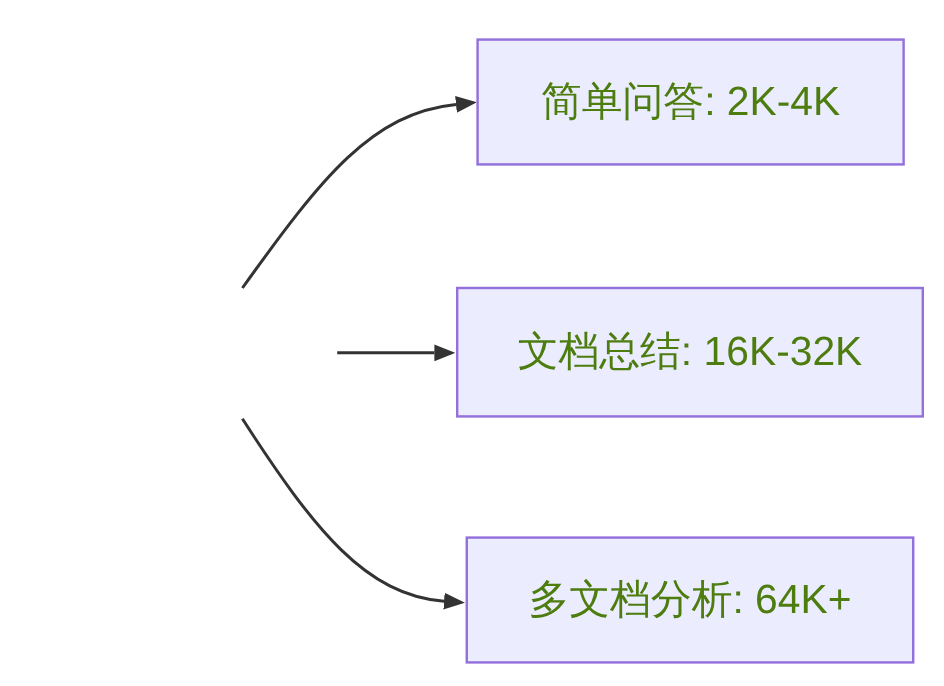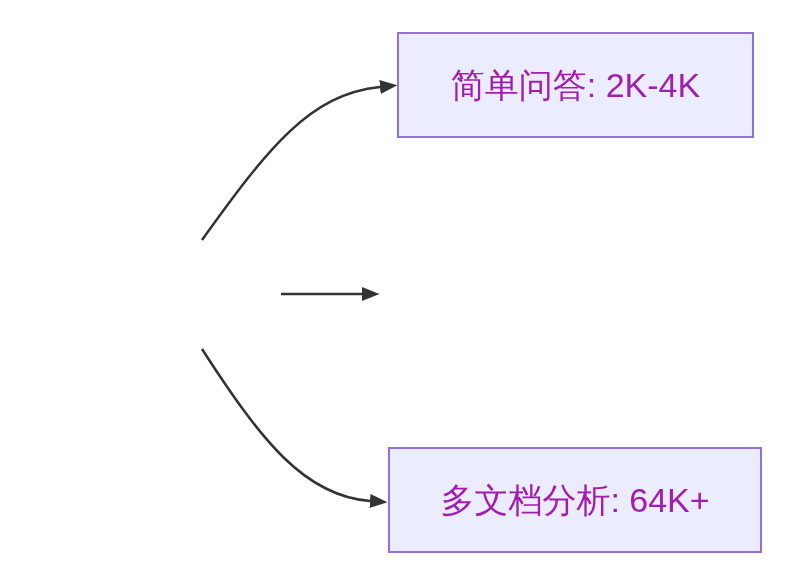--- a/index.html
+++ b/index.html
@@ -32,21 +32,21 @@
     position: absolute;
     box-sizing: border-box;
     background: #ECECFF;
     border: 2px solid #9370DB;
     display: flex;
     align-items: center;
     justify-content: center;
     text-align: center;
   }
   .node-label {
-    color: #a21caf;
+    color: #4d7c0f;
     font-size: 34px;
     line-height: 1.2;
     white-space: nowrap;
   }
   .node-root   { left: 32px;  top: 241px; width: 249px; height: 107px; }
   .node-child1 { left: 397px; top: 32px;  width: 357px; height: 106px; }
   .node-child2 { left: 380px; top: 239px; width: 390px; height: 109px; }
   .node-child3 { left: 388px; top: 447px; width: 374px; height: 106px; }
 </style>
 </head>
@@ -63,18 +63,21 @@
     <path class="edge" d="M 202 240 C 268 148, 310 94, 380 87" marker-end="url(#arrowhead)"></path>
     <path class="edge" d="M 281 294 L 362 294" marker-end="url(#arrowhead)"></path>
     <path class="edge" d="M 202 349 C 262 442, 305 496, 370 501" marker-end="url(#arrowhead)"></path>
   </svg>
 
 
   <div class="node node-child1">
     <span class="node-label">简单问答: 2K-4K</span>
   </div>
 
+  <div class="node node-child2">
+    <span class="node-label">文档总结: 16K-32K</span>
+  </div>
 
   <div class="node node-child3">
     <span class="node-label">多文档分析: 64K+</span>
   </div>
 
 </div>
 
 </body></html>

